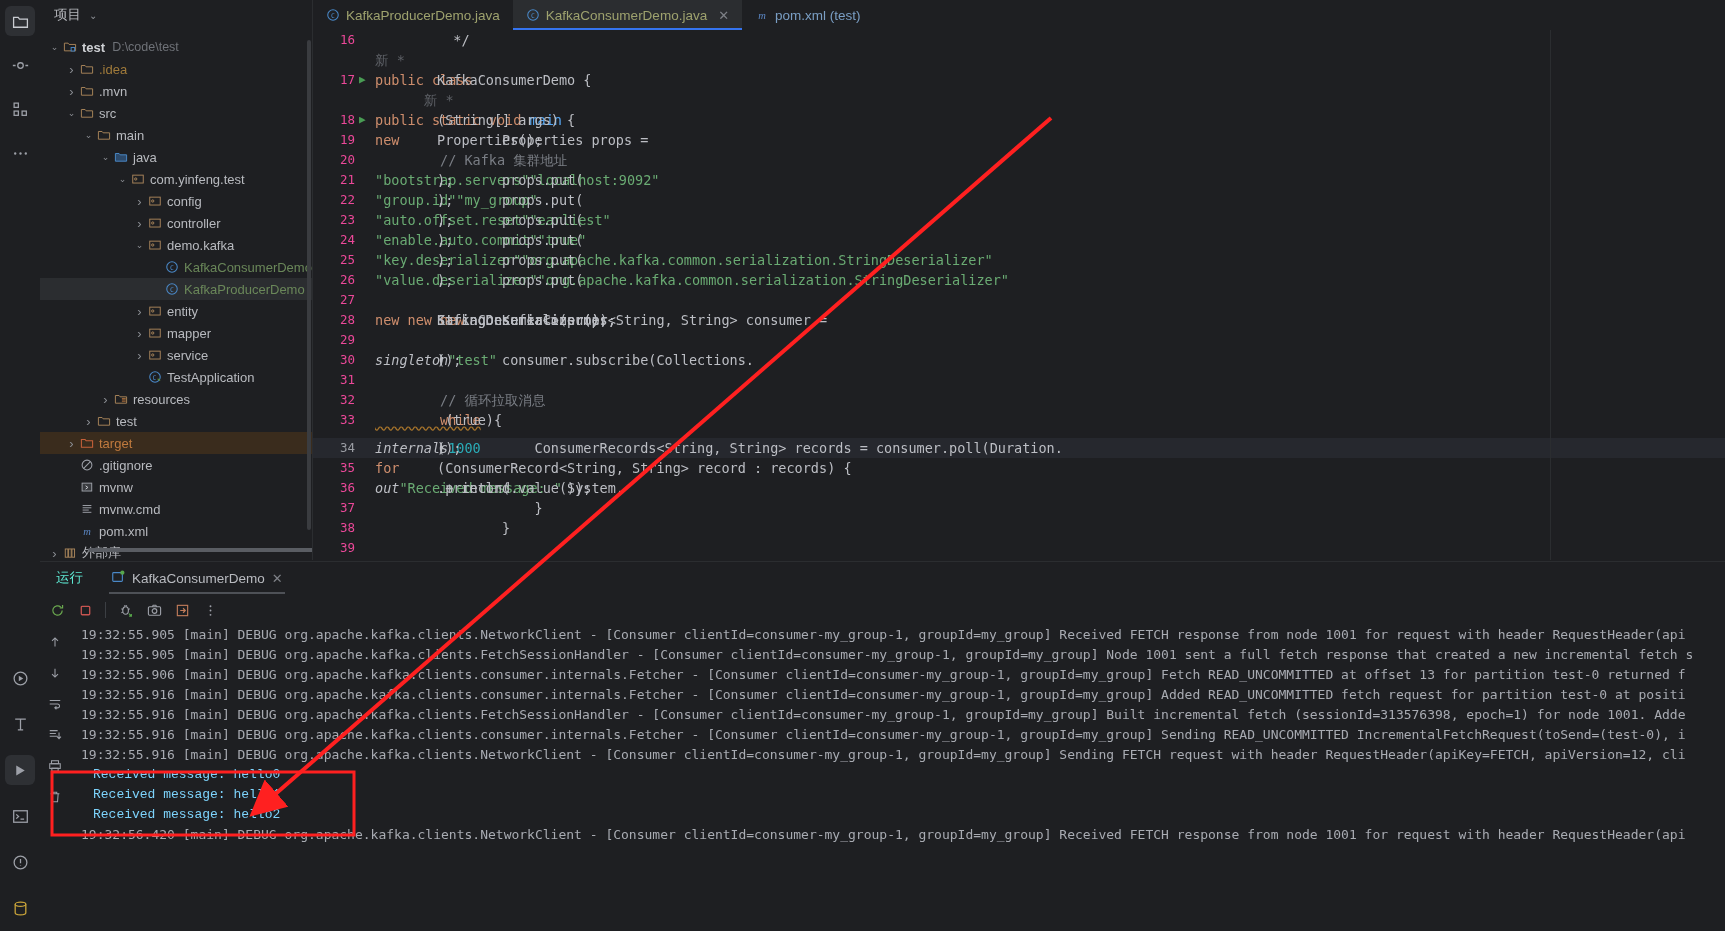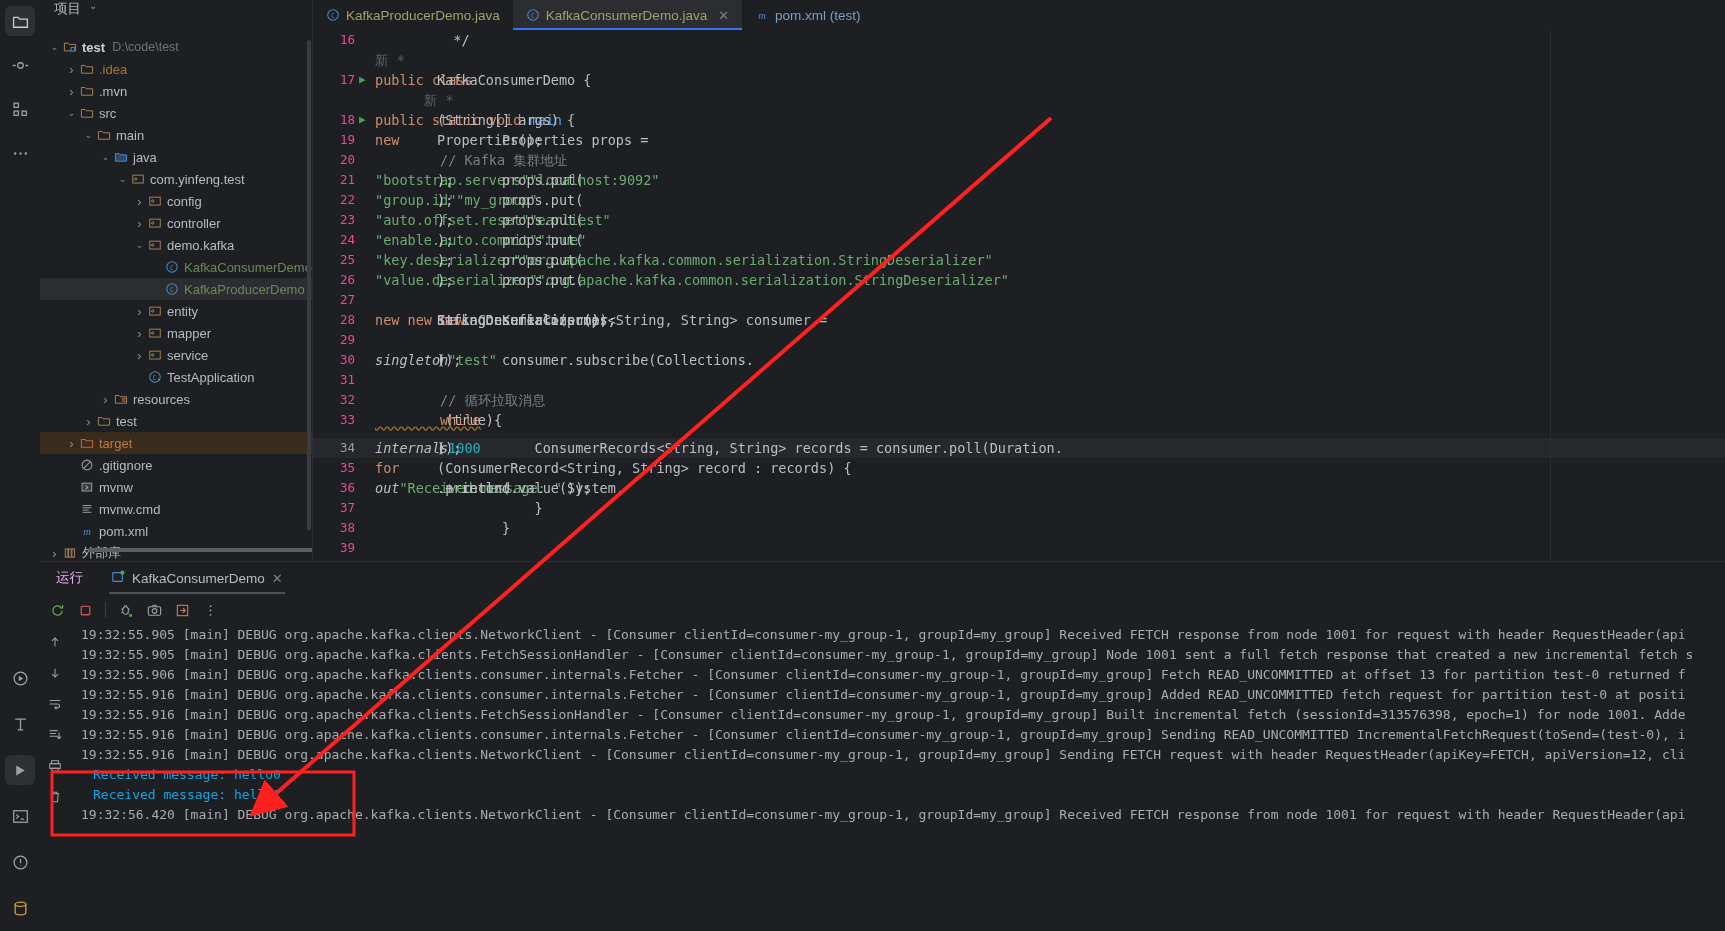--- a/index.html
+++ b/index.html
@@ -26,21 +26,21 @@
   .rail-btn.active { background: #2e3034; }
   .rail-btn.run-active { background: #2e3034; }
   .rail-btn svg { display: block; }
 
   
   .project-panel {
     position: absolute; left: 40px; top: 0; width: 272px; height: 560px;
     background: #1e1f22; overflow: hidden;
   }
   .project-header {
-    height: 30px; display: flex; align-items: flex-start; padding-left: 14px;
+    height: 30px; display: flex; align-items: center; padding-left: 14px;
     color: #b4b6bb; font-size: 13.5px;
   }
   .project-header .caret { margin-left: 8px; color: #8d9096; font-size: 10px; }
   .tree { padding-top: 6px; font-size: 13px; color: #c0c2c6; }
   .node {
     height: 22px; display: flex; align-items: center; white-space: nowrap;
     position: relative;
   }
   .node .arrow {
     width: 13px; flex: 0 0 13px; color: #8a8d93; font-size: 9px;
@@ -113,21 +113,21 @@
   .edit-divider-v {
     position: absolute; left: 1237px; top: 30px; width: 1px; height: 530px; background: #2b2d30;
   }
 
   
   .run-panel {
     position: absolute; left: 40px; top: 561px; right: 0; bottom: 0; background: #1e1f22;
   }
   .run-top-divider { position: absolute; left: 0; right: 0; top: 0; height: 1px; background: #2b2d30; }
   .run-tabs { height: 34px; display: flex; align-items: center; padding-left: 8px; gap: 10px; }
-  .run-label { color: #f0abfc; font-size: 13.5px; padding: 0 8px; }
+  .run-label { color: #5eead4; font-size: 13.5px; padding: 0 8px; }
   .run-tab {
     display: flex; align-items: center; gap: 7px; padding: 0 10px; height: 30px;
     color: #b9bbc0; font-size: 13.5px; position: relative;
   }
   .run-tab::after {
     content: ""; position: absolute; left: 8px; right: 8px; bottom: -1px; height: 2px; background: #4e5157;
   }
   .run-tab .close { color: #7e8187; font-size: 13px; }
 
   .console-toolbar {
@@ -146,21 +146,21 @@
     color: #9da0a8;
   }
   .console-side .sb { width: 24px; height: 22px; display: flex; align-items: center; justify-content: center; }
 
   .console {
     position: absolute; left: 31px; top: 64px; right: 0; bottom: 0;
     background: #1e1f22; overflow: hidden;
     font-family: "DejaVu Sans Mono", monospace; font-size: 13px;
   }
   .log-line { height: 20px; line-height: 20px; white-space: pre; color: #a8abb2; padding-left: 10px; }
-  .log-line.msg { color: #0ea5e9; padding-left: 22px; }
+  .log-line.msg { color: #7dd3fc; padding-left: 22px; font-family: Liberation Mono, monospace; }
 
   
   .anno { position: absolute; left: 0; top: 0; width: 1725px; height: 931px; pointer-events: none; }
 
   .bottom-scroll {
     position: absolute; left: 313px; bottom: 0; width: 280px; height: 3px; background: #4a4d52;
   }
 </style>
 </head>
 <body>
@@ -642,20 +642,21 @@
     <div class="console" id="console">
         <div class="log-line">19:32:55.905 [main] DEBUG org.apache.kafka.clients.NetworkClient - [Consumer clientId=consumer-my_group-1, groupId=my_group] Received FETCH response from node 1001 for request with header RequestHeader(api</div>
         <div class="log-line">19:32:55.905 [main] DEBUG org.apache.kafka.clients.FetchSessionHandler - [Consumer clientId=consumer-my_group-1, groupId=my_group] Node 1001 sent a full fetch response that created a new incremental fetch s</div>
         <div class="log-line">19:32:55.906 [main] DEBUG org.apache.kafka.clients.consumer.internals.Fetcher - [Consumer clientId=consumer-my_group-1, groupId=my_group] Fetch READ_UNCOMMITTED at offset 13 for partition test-0 returned f</div>
         <div class="log-line">19:32:55.916 [main] DEBUG org.apache.kafka.clients.consumer.internals.Fetcher - [Consumer clientId=consumer-my_group-1, groupId=my_group] Added READ_UNCOMMITTED fetch request for partition test-0 at positi</div>
         <div class="log-line">19:32:55.916 [main] DEBUG org.apache.kafka.clients.FetchSessionHandler - [Consumer clientId=consumer-my_group-1, groupId=my_group] Built incremental fetch (sessionId=313576398, epoch=1) for node 1001. Adde</div>
         <div class="log-line">19:32:55.916 [main] DEBUG org.apache.kafka.clients.consumer.internals.Fetcher - [Consumer clientId=consumer-my_group-1, groupId=my_group] Sending READ_UNCOMMITTED IncrementalFetchRequest(toSend=(test-0), i</div>
         <div class="log-line">19:32:55.916 [main] DEBUG org.apache.kafka.clients.NetworkClient - [Consumer clientId=consumer-my_group-1, groupId=my_group] Sending FETCH request with header RequestHeader(apiKey=FETCH, apiVersion=12, cli</div>
         <div class="log-line msg">Received message: hello0</div>
         <div class="log-line msg">Received message: hello1</div>
+        <div class="log-line msg">Received message: hello2</div>
         <div class="log-line">19:32:56.420 [main] DEBUG org.apache.kafka.clients.NetworkClient - [Consumer clientId=consumer-my_group-1, groupId=my_group] Received FETCH response from node 1001 for request with header RequestHeader(api</div>
       </div>
   </div>
 
   <svg class="anno">
     <defs>
       <marker id="ah" markerWidth="9" markerHeight="9" refX="1.5" refY="4.5" orient="auto">
         <path d="M0,0 L9,4.5 L0,9 z" fill="#ff2020"></path>
       </marker>
     </defs>

